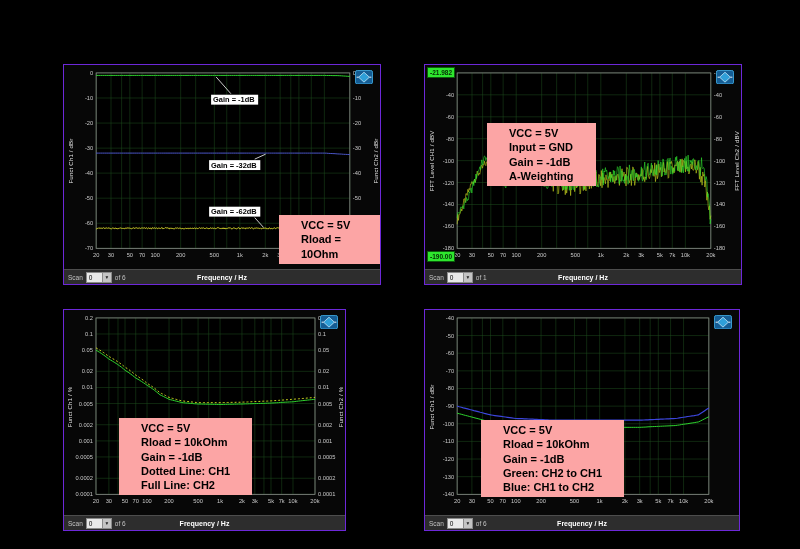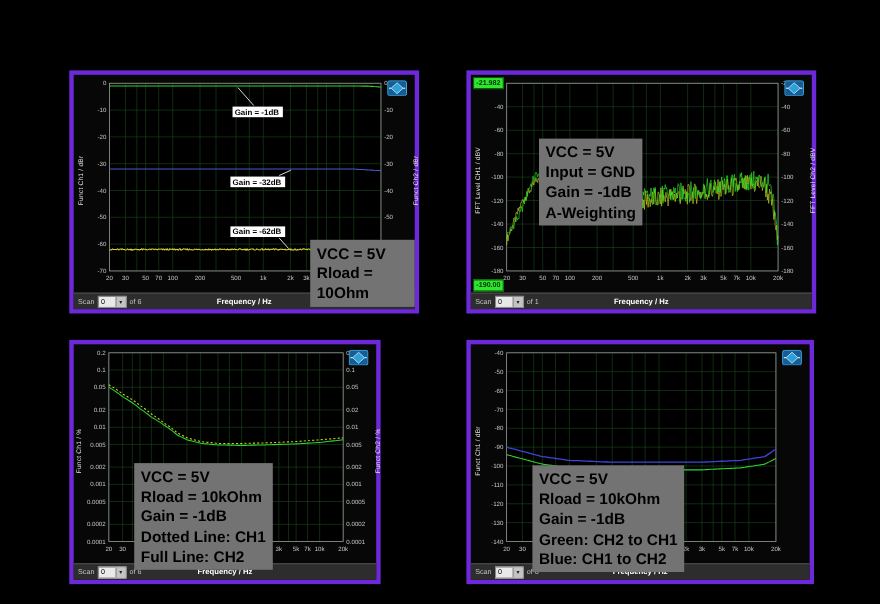--- a/index.html
+++ b/index.html
@@ -1,24 +1,24 @@
 <!DOCTYPE html>
 <html><head>
 <meta charset="utf-8">
 <style>
   *{margin:0;padding:0;box-sizing:border-box}
   html,body{background:#000}
   body{width:800px;height:549px;position:relative;overflow:hidden;font-family:"Liberation Sans",sans-serif}
-  .panel{position:absolute;background:#070707;border:4px solid #6d28d9}
+  .panel{position:absolute;background:#070707;border:1px solid #6d28d9}
   .plot{position:absolute;left:0;top:0;width:100%;height:100%}
   .ytitle{position:absolute;font-size:6px;color:#e3e3e3;white-space:nowrap;
           transform:translate(-50%,-50%) rotate(-90deg);letter-spacing:.2px}
   .logo{position:absolute;top:5px;right:7px;width:18px;height:14px;z-index:4}
-  .infobox{position:absolute;background:#737373;color:#000;font-size:14px;font-weight:bold;
-           line-height:1.3;padding:3px 6px;white-space:pre-line;z-index:5}
+  .infobox{position:absolute;background:#fca5a5;color:#000;font-size:11px;font-weight:bold;
+           line-height:1.3;padding:3px 22px;white-space:pre-line;z-index:5}
   .badge{position:absolute;background:#2ee62e;color:#062d06;font-size:6.5px;font-weight:bold;
          padding:0 2px;border:1px solid #0b5c0b;z-index:5;line-height:9px}
   .bottombar{position:absolute;left:0;right:0;bottom:0;height:15px;background:#2d2d2d;
              border-top:1px solid #4d4d4d;display:flex;align-items:center;gap:3px;
              padding:0 4px;z-index:3}
   .scan-label,.scan-of{font-size:6.5px;color:#c2c2c2}
   .scan-select{background:#e9e9e9;color:#000;font-size:6.5px;height:11px;min-width:26px;
                display:flex;align-items:center;justify-content:space-between;
                border:1px solid #8a8a8a;cursor:pointer}
   .scan-value{padding:0 2px}

